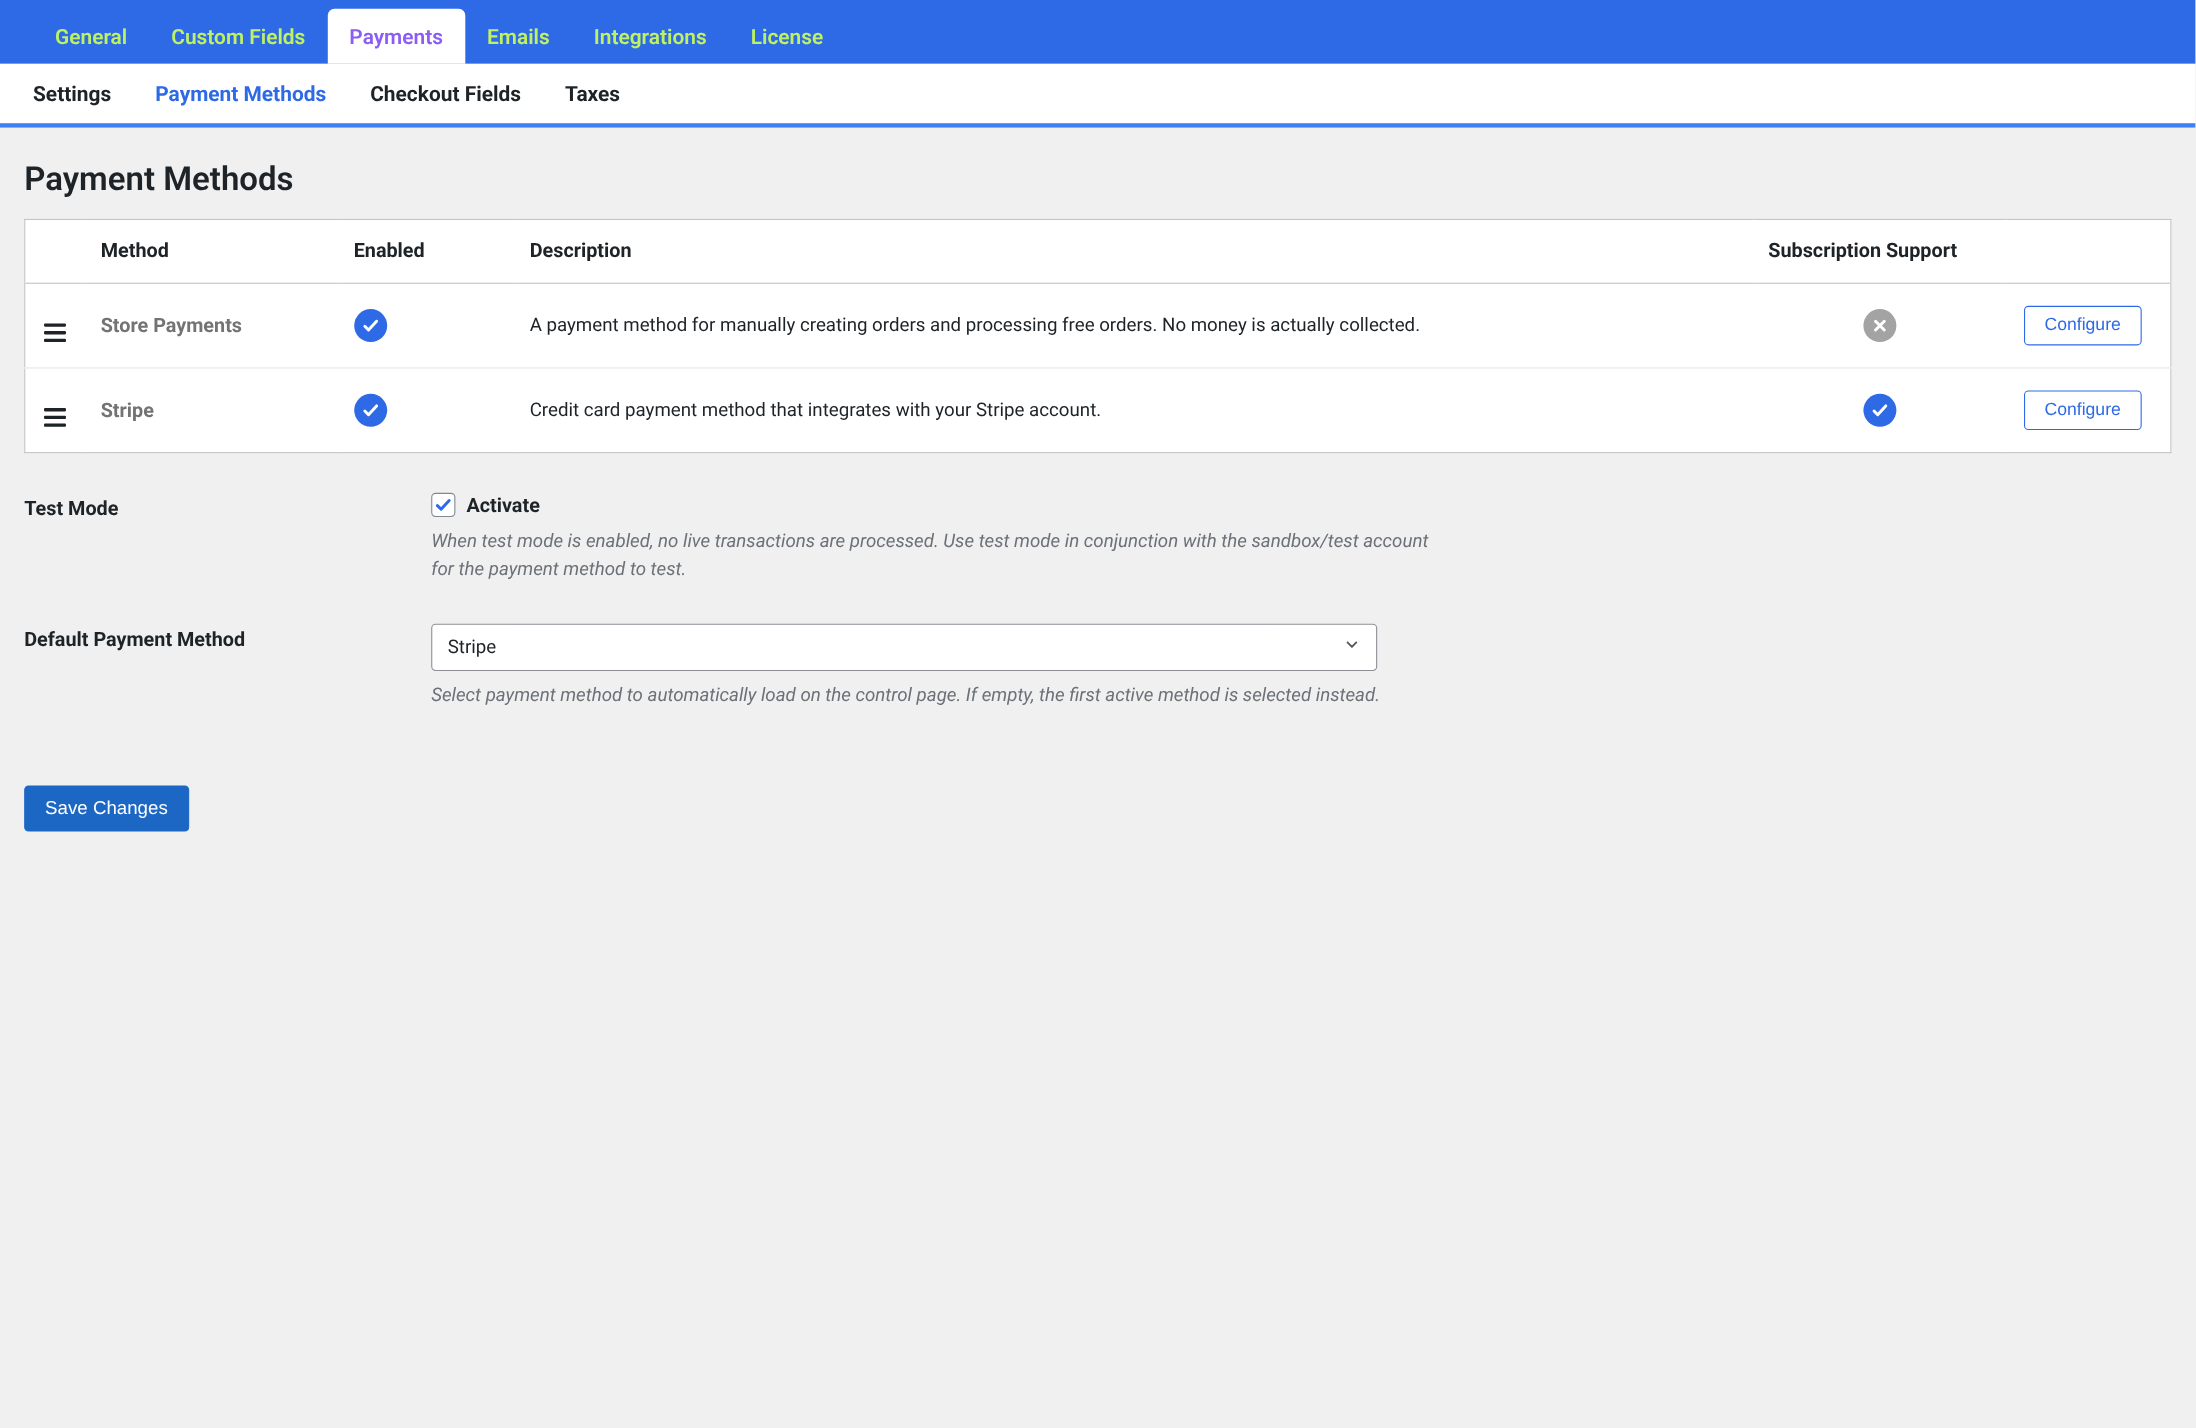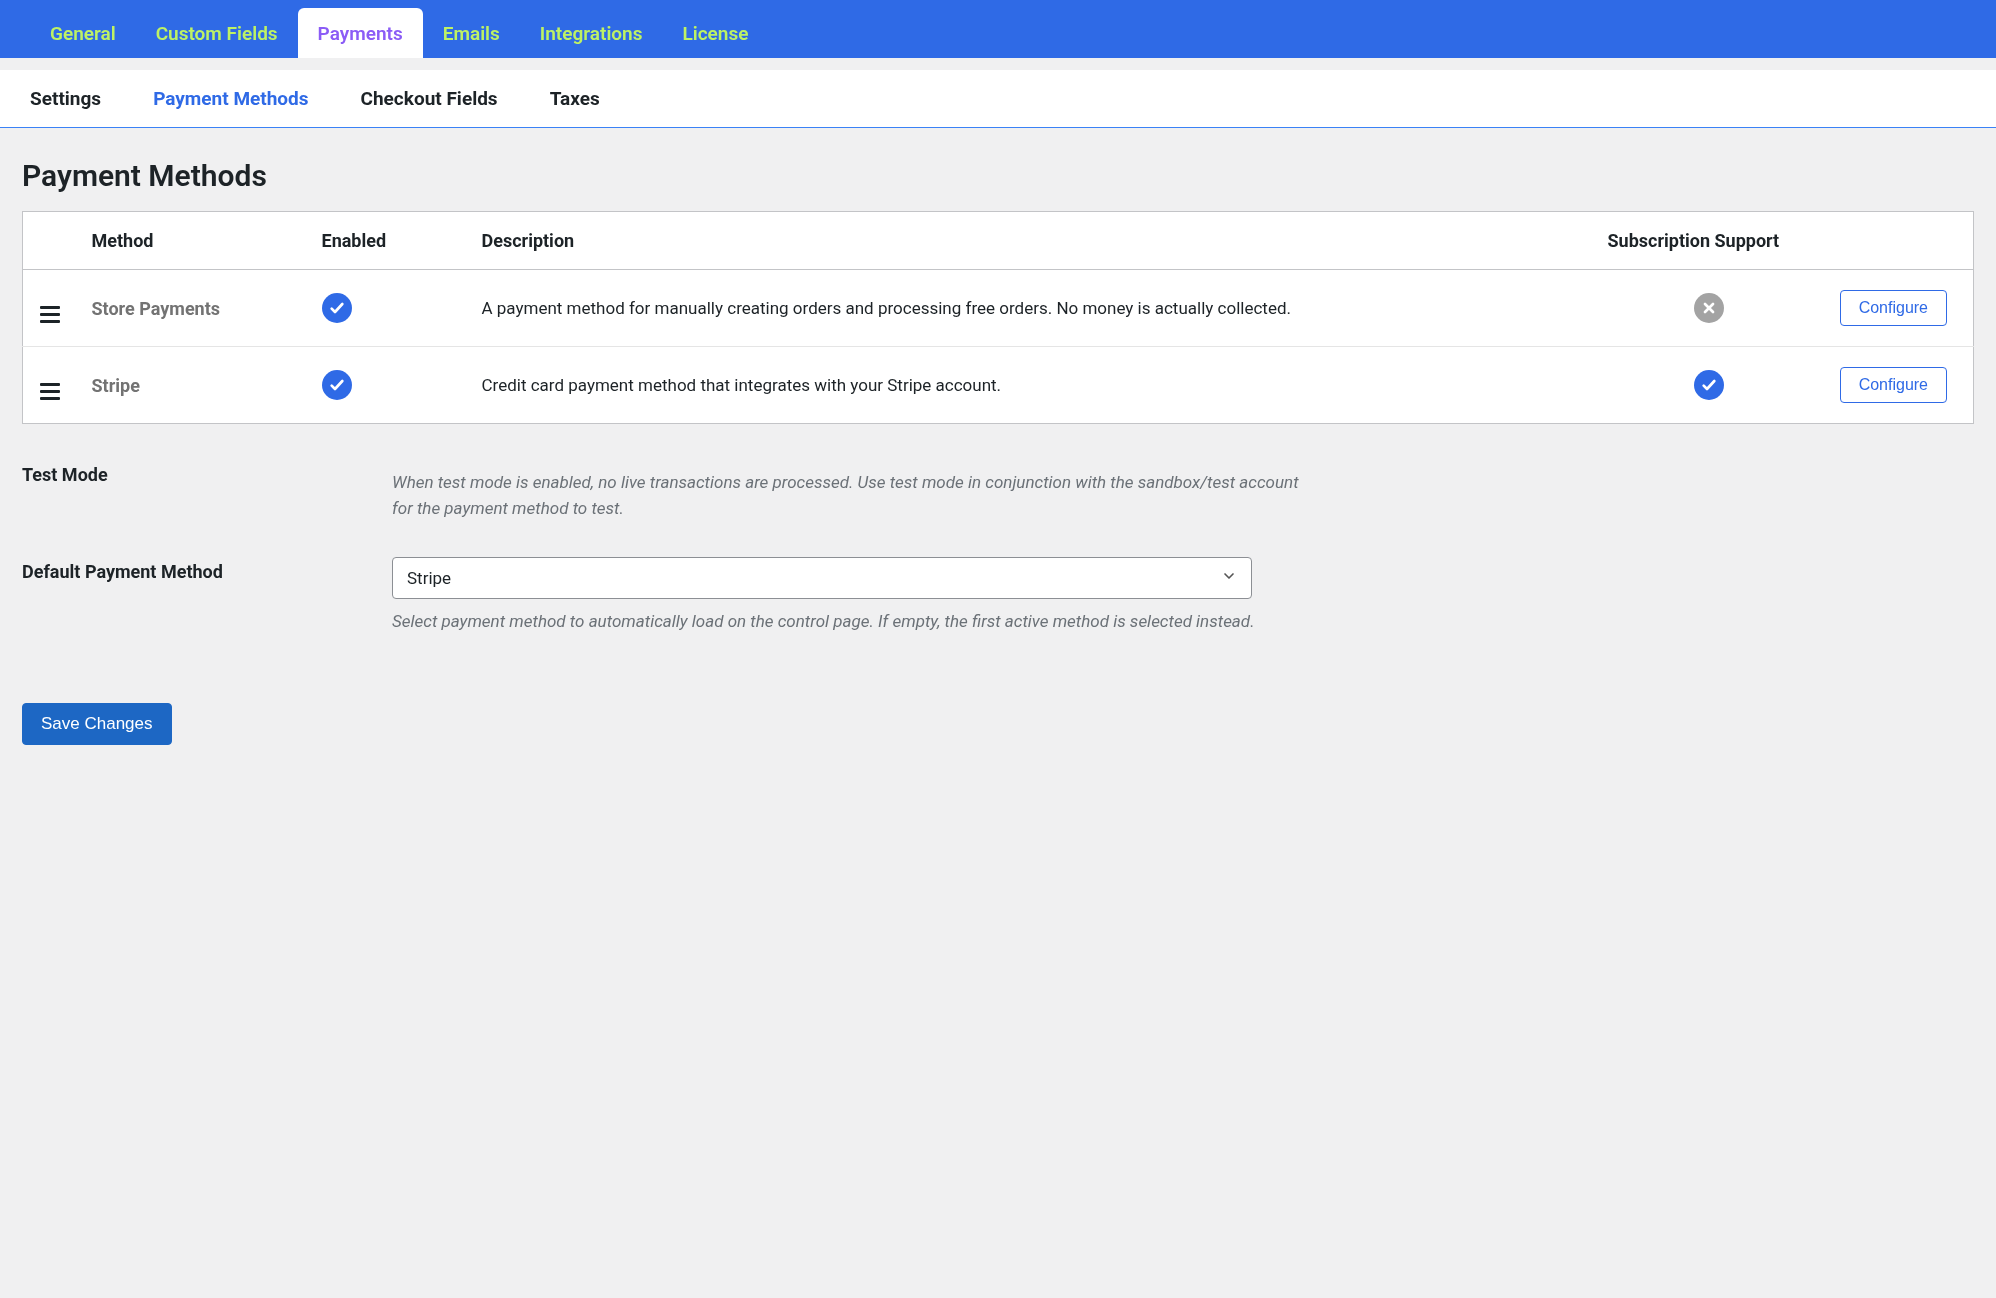--- a/index.html
+++ b/index.html
@@ -34,23 +34,22 @@
     color: #8b5cf6;
   }
 
   
   .nav-secondary {
     background: #fff;
     display: flex;
     padding: 0 0 0 30px;
     height: 58px;
     align-items: center;
-    gap: 52px;
-    border-bottom: 1px solid #3b82f6;
-    margin-top: 12px;
+    gap: 40px;
+    border-bottom: 4px solid #3b82f6;
   }
   .nav-secondary .sub {
     font-weight: 700;
     font-size: 19px;
     color: #1d2327;
     cursor: pointer;
   }
   .nav-secondary .sub.active {
     color: #2f6ae6;
   }
@@ -308,20 +307,28 @@
           <button class="btn-configure">Configure</button>
         </td>
       </tr>
     </tbody>
   </table>
 
   
   <div class="form-row">
     <div class="label">Test Mode</div>
     <div class="field">
+      <div class="checkbox-line">
+        <span class="wp-checkbox">
+          <svg viewBox="0 0 24 24" fill="none" stroke="#2f6ae6" stroke-width="4" stroke-linecap="round" stroke-linejoin="round">
+              <polyline points="4 13 9 18 20 6"></polyline>
+            </svg>
+        </span>
+        <span>Activate</span>
+      </div>
       <div class="help">When test mode is enabled, no live transactions are processed. Use test mode in conjunction with the sandbox/test account for the payment method to test.</div>
     </div>
   </div>
 
   
   <div class="form-row">
     <div class="label">Default Payment Method</div>
     <div class="field">
       <div class="select-wrap">
         <div class="select">

